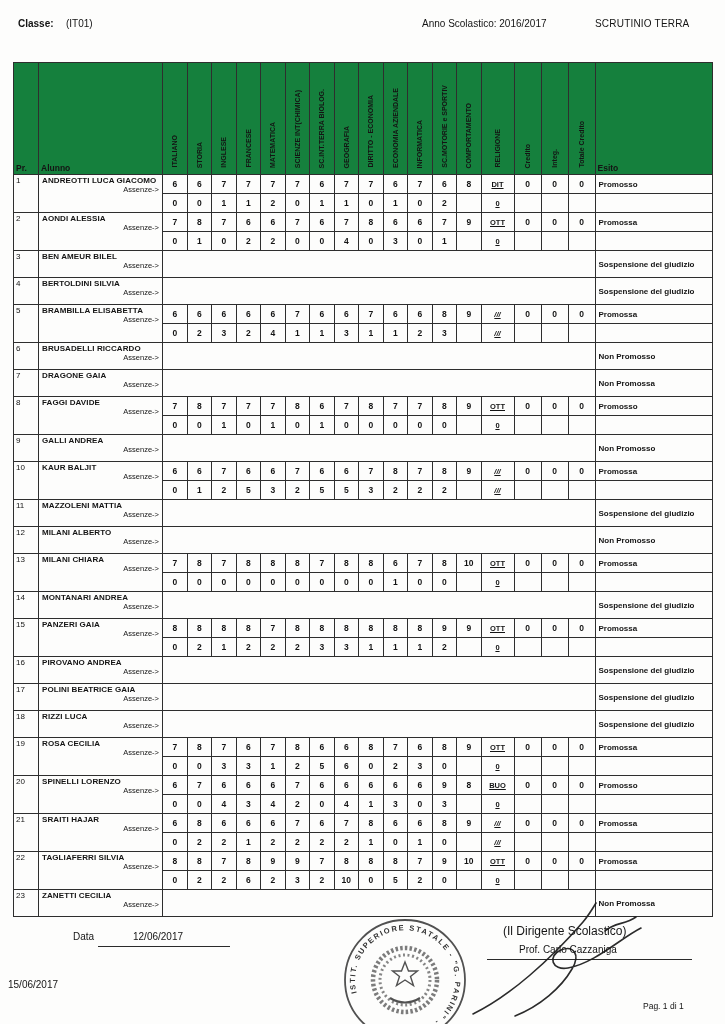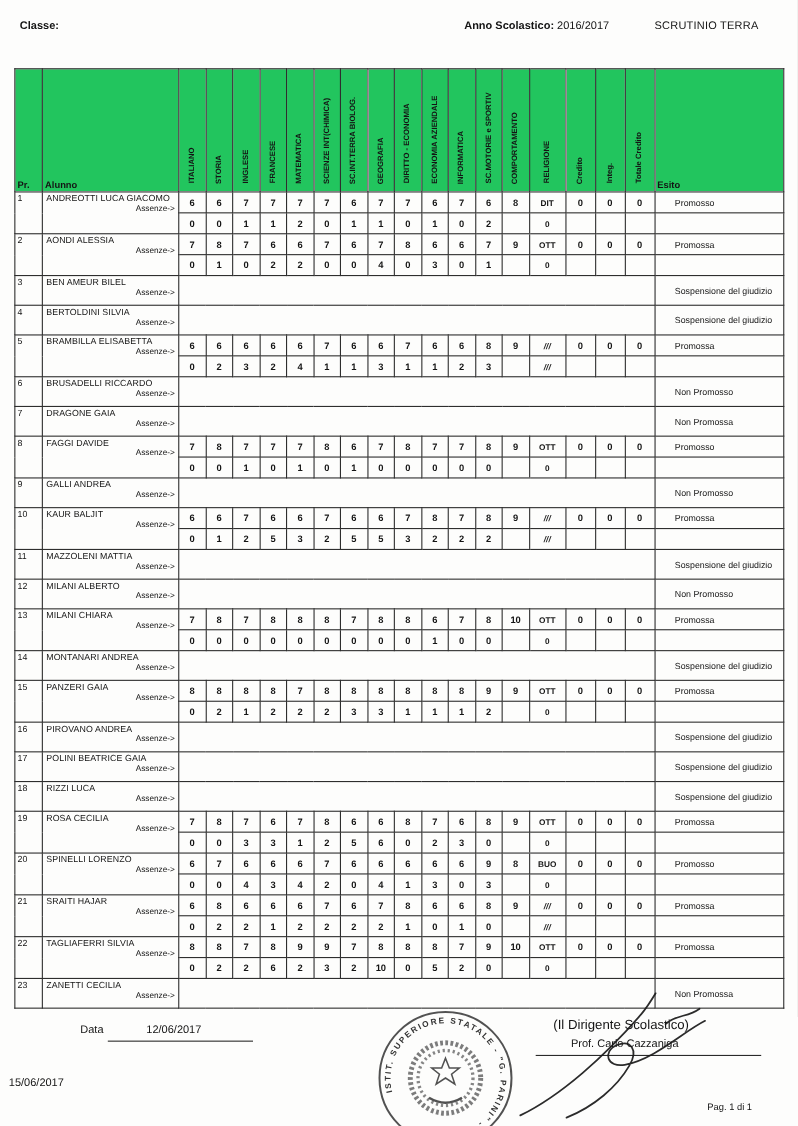--- a/index.html
+++ b/index.html
@@ -6,48 +6,48 @@
   .page {
     position:relative; width:725px; height:1024px; margin:0 auto;
     background:#fdfdfc; overflow:hidden;
     font-family:"Liberation Sans", sans-serif; color:#141414;
   }
   
   .doc-header { position:absolute; top:16px; left:0; width:100%; font-size:10px; }
   .classe-label { position:absolute; left:18px; top:2px; font-weight:bold; }
   .classe-lines { position:absolute; left:66px; top:2px; line-height:11.5px; }
   .anno { position:absolute; left:422px; top:2px; }
-  .anno b { font-weight:bold; }
+  .anno b { font-weight:normal; }
   .scrutinio { position:absolute; left:595px; top:2px; letter-spacing:.2px; }
 
   
   table.grid {
     position:absolute; left:13px; top:62px; width:699px;
     border-collapse:collapse; table-layout:fixed;
   }
   .grid td, .grid th { border:1px solid #2e2e2e; padding:0; overflow:hidden; }
-  .grid thead th { height:110px; vertical-align:bottom; background:#22c55e; }
+  .grid thead th { height:110px; vertical-align:bottom; background:#15803d; }
   .grid th.corner { text-align:left; font-size:8.5px; padding:0 0 1px 2px; }
   .vert {
     display:inline-block; writing-mode:vertical-rl; transform:rotate(180deg);
     font-size:7px; font-weight:bold; line-height:1.05; white-space:nowrap;
     padding:2px 0 3px 0; max-height:106px;
   }
   tr.grade-row, tr.assenze-row { height:19px; }
   tr.single-row { height:27px; }
   td.pr { font-size:8px; vertical-align:top; padding:1px 0 0 2px; }
   td.alunno { vertical-align:top; }
   .alunno-inner { display:flex; flex-direction:column; justify-content:space-between; height:100%; padding:1px 3px 1px 3px; box-sizing:border-box; }
-  .stu-name { font-size:8px; line-height:9px; letter-spacing:.1px; }
+  .stu-name { font-size:8px; line-height:9px; letter-spacing:.1px;font-weight:bold; }
   .assenze-lbl { font-size:7.5px; text-align:right; align-self:flex-end; padding-bottom:1px; }
   td.num { font-size:8.5px; font-weight:bold; text-align:center; vertical-align:middle; }
-  td.num.rel { font-size:7.5px; }
+  td.num.rel { font-size:7.5px;text-decoration:underline; }
   td.num.slash { font-style:italic; }
   td.gap { border-left:none; border-right:none; }
-  td.esito { font-size:8px; vertical-align:middle; padding-left:18px; }
+  td.esito { font-size:8px; vertical-align:middle; padding-left:3px;font-weight:bold; }
   td.blank { }
 
   
   .f-abs { position:absolute; }
   .data-label { left:73px; top:931px; font-size:10px; }
   .data-value { left:133px; top:931px; font-size:10px; }
   .data-line { left:98px; top:946px; width:132px; border-bottom:1px solid #2a2a2a; height:0; }
   .dirigente1 { left:503px; top:924px; font-size:12px; }
   .dirigente2 { left:519px; top:944px; font-size:10px; }
   .dirigente-line { left:487px; top:959px; width:205px; border-bottom:1px solid #2a2a2a; height:0; }
@@ -57,20 +57,21 @@
   .sig-svg { left:455px; top:898px; }
 </style>
 </head>
 <body>
 
 <div class="page">
 
   <div class="doc-header">
     <span class="classe-label">Classe:</span>
     <div class="classe-lines">
+      <div>(IT01)</div>
     </div>
     <div class="anno">
       <b>Anno Scolastico:</b>
       <span>2016/2017</span>
     </div>
     <div class="scrutinio">SCRUTINIO TERRA</div>
   </div>
 
   <table class="grid">
     <colgroup id="cols">

